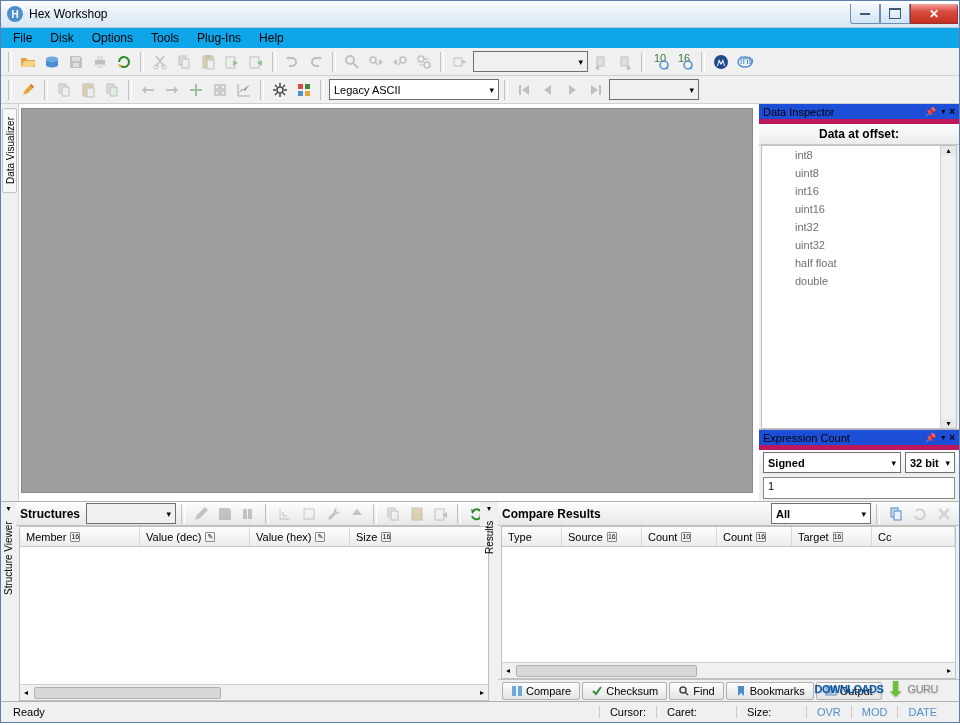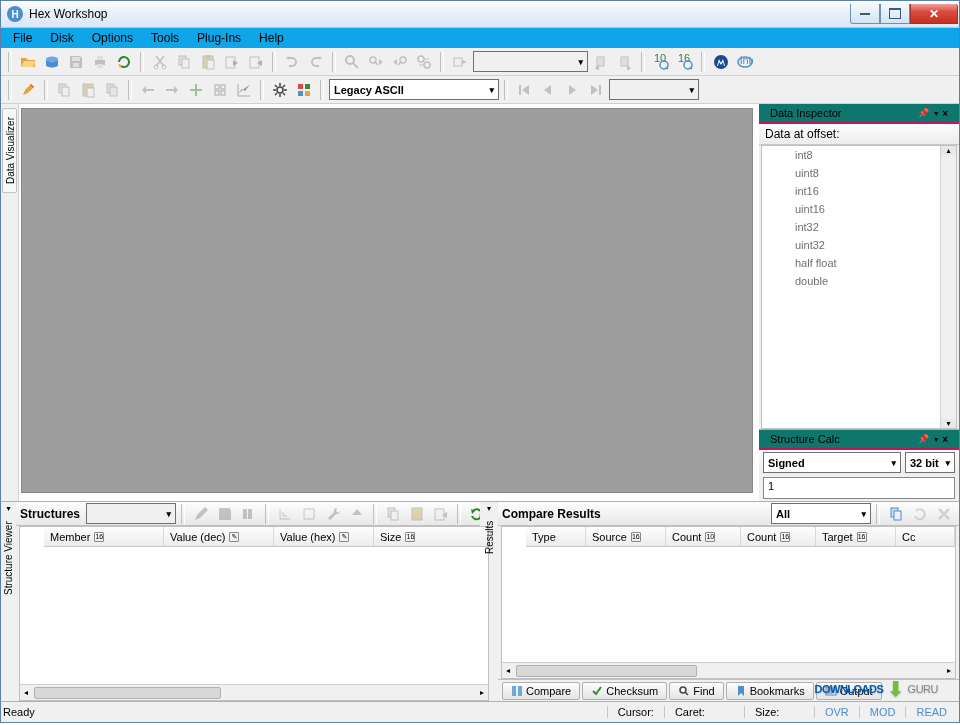--- a/index.html
+++ b/index.html
@@ -21,38 +21,38 @@
 .menubar { height: 20px; border-left: 1px solid #5a7fa8; border-right: 1px solid #5a7fa8; background: #0ea5e9; display: flex; align-items: center; padding: 0 4px; gap: 2px; }
 .menubar span { padding: 2px 8px; font-size: 12px; }
 
 
 .tbwrap { border-left: 1px solid #5a7fa8; border-right: 1px solid #5a7fa8; background: #f0f0f0; }
 .toolbar { height: 28px; display: flex; align-items: center; padding: 2px 4px; gap: 2px; border-bottom: 1px solid #d0d0d0; }
 .grip { width: 4px; height: 20px; border-left: 1px solid #c0c0c0; border-right: 1px solid #fff; margin: 0 3px; }
 .tbtn { width: 22px; height: 22px; display: flex; align-items: center; justify-content: center; border-radius: 2px; }
 .tbtn.disabled { opacity: 0.45; }
 .ticon { width: 16px; height: 16px; display: block; }
-.combo { height: 21px; background: #fff; border: 1px solid #707070; display: flex; align-items: center; padding: 0 4px; font-size: 12px; min-width: 90px; font-weight: bold; }
+.combo { height: 21px; background: #fff; border: 1px solid #707070; display: flex; align-items: center; padding: 0 4px; font-size: 12px; min-width: 90px; }
 .combo::after { content: "▾"; margin-left: auto; color: #000; font-size: 9px; }
 .combo.dis { background: #f0f0f0; color: #888; }
 
 
 .mainarea { border-left: 1px solid #5a7fa8; border-right: 1px solid #5a7fa8; display: flex; height: 397px; }
 .vtab { width: 18px; background: #f0f0f0; border-right: 1px solid #d0d0d0; display: flex; flex-direction: column; }
 .vtab .lbl { writing-mode: vertical-rl; transform: rotate(180deg); padding: 8px 2px; font-size: 10px; background: #f8f8f8; border: 1px solid #c0c0c0; border-radius: 2px; margin: 4px 1px; }
 .canvas { flex: 1; background: #9e9e9e; margin: 4px 6px 8px 2px; border: 1px solid #888; }
 
 
 .rpanel { width: 200px; background: #f0f0f0; display: flex; flex-direction: column; }
-.phead { height: 20px; display: flex; align-items: center; padding: 0 11px; background: #0f766e; border-bottom: 2px solid #be185d; font-size: 11px; }
+.phead { height: 20px; display: flex; align-items: center; padding: 0 4px; background: #1d4ed8; border-bottom: 5px solid #be185d; font-size: 11px; }
 .phead .sp { flex: 1; }
 .phead .pin { font-size: 9px; margin: 0 3px; }
 .phead .dd { font-size: 8px; margin: 0 2px; }
 .phead .x { font-size: 10px; margin-left: 2px; font-weight: bold; }
-.dhead { font-weight: normal; padding: 3px 6px; background: linear-gradient(#fdfdfd,#ececec); border-bottom: 1px solid #c8c8c8; font-size: 12px; }
+.dhead { font-weight: bold; padding: 3px 6px; background: linear-gradient(#fdfdfd,#ececec); border-bottom: 1px solid #c8c8c8; font-size: 12px; text-align: center; }
 .dlist { flex: 1; background: #fff; overflow: hidden; position: relative; border: 1px solid #c0c0c0; margin: 0 2px; padding-left: 25px; }
 .dlist .item { padding: 3px 8px; color: #707070; font-size: 11px; }
 .dlist .sbar { position: absolute; right: 0; top: 0; bottom: 0; width: 16px; background: #f0f0f0; border-left: 1px solid #d0d0d0; }
 .dlist .sbar::before { content: "▴"; position: absolute; top: 0; left: 0; right: 0; text-align: center; font-size: 8px; background: #e8e8e8; }
 .dlist .sbar::after { content: "▾"; position: absolute; bottom: 0; left: 0; right: 0; text-align: center; font-size: 8px; background: #e8e8e8; }
 
 .exprcalc { border-top: 1px solid #b0b0b0; }
 .exprow { display: flex; gap: 4px; padding: 2px 4px; background: linear-gradient(#fdfdfd,#ececec); }
 .exprow .combo { flex: 1; }
 .expinput { margin: 2px 4px; height: 22px; background: #fff; border: 1px solid #888; padding: 2px 4px; font-size: 11px; }
@@ -61,34 +61,34 @@
 .bottom { border-left: 1px solid #5a7fa8; border-right: 1px solid #5a7fa8; display: flex; height: 200px; border-top: 1px solid #b0b0b0; }
 .bpanel { width: 50%; background: #f0f0f0; display: flex; border-right: 1px solid #c0c0c0; }
 .bpanel:last-child { border-right: 0; }
 .bpanel .vhead { width: 18px; display: flex; flex-direction: column; }
 .bpanel .vhead .dd2 { font-size: 8px; text-align: center; padding: 2px 0; }
 .bpanel .vhead .lbl2 { writing-mode: vertical-rl; transform: rotate(180deg); font-size: 10px; padding: 6px 2px; flex: 1; display: flex; align-items: center; justify-content: flex-end; }
 .bcontent { flex: 1; display: flex; flex-direction: column; }
 .bhead { height: 24px; display: flex; align-items: center; padding: 2px 4px; background: linear-gradient(#fdfdfd,#e8e8e8); border-bottom: 1px solid #c0c0c0; gap: 2px; }
 .bhead .title { font-weight: bold; font-size: 12px; margin-right: 4px; }
 .bhead .sp { flex: 1; }
-.bgrid { flex: 1; background: #fff; border: 1px solid #c0c0c0; margin: 0 3px; position: relative; padding-left: 24px; }
+.bgrid { flex: 1; background: #fff; border: 1px solid #c0c0c0; margin: 0 3px; position: relative; }
 .bgrid .cols { display: flex; height: 20px; background: linear-gradient(#fdfdfd,#ececec); border-bottom: 1px solid #c8c8c8; }
 .bgrid .col { padding: 3px 6px; border-right: 1px solid #d8d8d8; font-size: 11px; display: flex; align-items: center; gap: 4px; }
 .bgrid .hsbar { position: absolute; bottom: 0; left: 0; right: 0; height: 16px; background: #f0f0f0; border-top: 1px solid #d0d0d0; display: flex; align-items: center; }
 .bgrid .hsbar::before { content: "◂"; padding: 0 4px; font-size: 8px; }
 .bgrid .hsbar::after { content: "▸"; padding: 0 4px; font-size: 8px; margin-left: auto; }
 .bgrid .thumb { width: 40%; height: 12px; background: #d8d8d8; border: 1px solid #b0b0b0; border-radius: 2px; margin-left: 2px; }
 
 .btabs { height: 22px; display: flex; align-items: center; padding: 0 4px; gap: 2px; border-top: 1px solid #c0c0c0; }
 .btab { padding: 2px 8px; background: linear-gradient(#fdfdfd,#e4e4e4); border: 1px solid #b0b0b0; border-radius: 2px; display: flex; align-items: center; gap: 3px; font-size: 11px; }
 .btab svg { width: 12px; height: 12px; }
 
 
-.statusbar { height: 22px; border: 1px solid #5a7fa8; border-top: 1px solid #b0b0b0; background: #f0f0f0; display: flex; align-items: center; padding: 0 2px; font-size: 11px; }
+.statusbar { height: 22px; border: 1px solid #5a7fa8; border-top: 1px solid #b0b0b0; background: #f0f0f0; display: flex; align-items: center; padding: 0 12px; font-size: 11px; }
 .statusbar .cell { padding: 0 10px; border-left: 1px solid #c8c8c8; }
 .statusbar .cell:first-child { border: 0; flex: 1; padding-left: 0; }
 
 
 .watermark { position: absolute; right: 22px; bottom: 24px; font-size: 22px; font-weight: bold; color: #0a5aa8; display: flex; align-items: center; gap: 4px; text-shadow: 0 1px 2px rgba(0,0,0,.2); letter-spacing: -0.5px; pointer-events: none; }
 .watermark .dl { color: #0a5aa8; }
 .watermark .arrow { color: #6fbf3f; font-size: 20px; }
 .watermark .guru { color: #888; font-weight: 300; }
 
 .smic { width: 10px; height: 10px; border: 1px solid #888; font-size: 7px; display: inline-flex; align-items: center; justify-content: center; border-radius: 1px; }
@@ -390,21 +390,21 @@
       <div class="item">int16</div>
       <div class="item">uint16</div>
       <div class="item">int32</div>
       <div class="item">uint32</div>
       <div class="item">half float</div>
       <div class="item">double</div>
       <div class="sbar"></div>
     </div>
     <div class="exprcalc">
       <div class="phead">
-        <span>Structure Calc</span>
+        <span>Expression Count</span>
         <span class="sp"></span>
         <span class="pin">📌</span>
         <span class="dd">▾</span>
         <span class="x">×</span>
       </div>
       <div class="exprow">
         <div class="combo">
             <b>Signed</b>
           </div>
         <div class="combo" style="min-width:50px;flex:0">
@@ -615,20 +615,20 @@
   </div>
 </div>
 
 <div class="statusbar">
   <div class="cell">Ready</div>
   <div class="cell">Cursor:</div>
   <div class="cell" style="width:80px">Caret:</div>
   <div class="cell" style="width:70px">Size:</div>
   <div class="cell" style="color:#4d8fce">OVR</div>
   <div class="cell" style="color:#4d8fce">MOD</div>
-  <div class="cell" style="color:#4d8fce">READ</div>
+  <div class="cell" style="color:#4d8fce">DATE</div>
 </div>
 
 <div class="watermark">
   <span class="dl">DOWNLOADS</span>
   <span class="arrow">⬇</span>
   <span class="guru">GURU</span>
 </div>
 
 </body></html>

